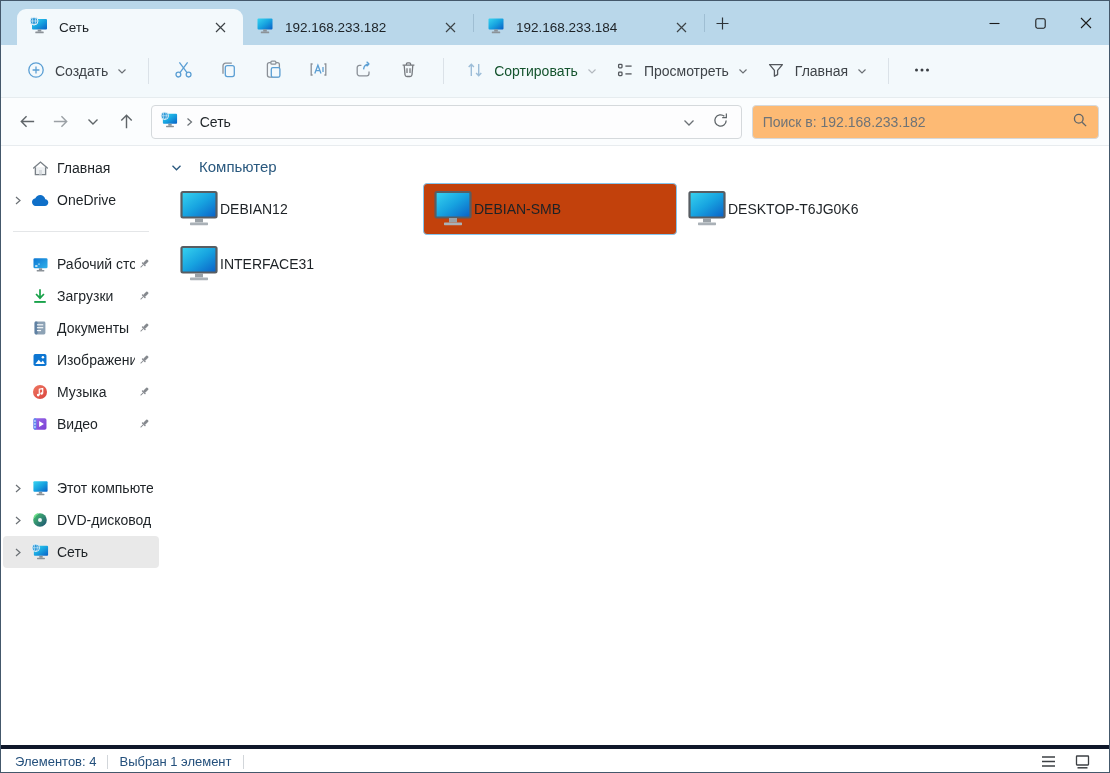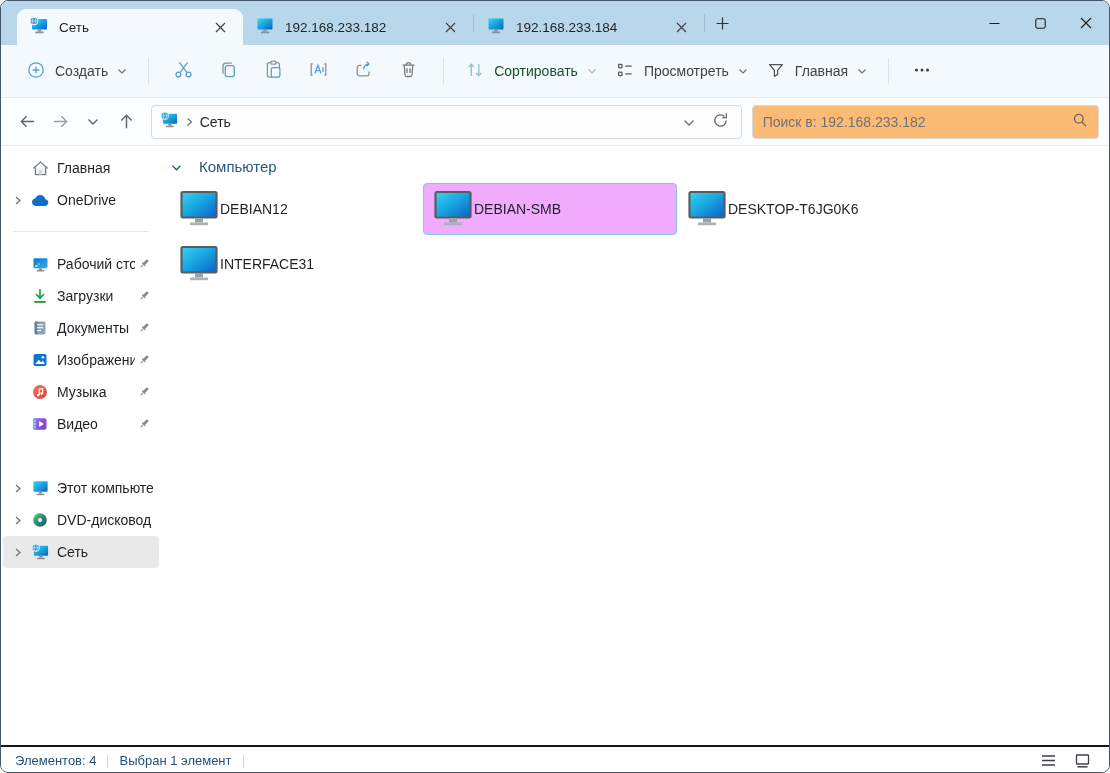--- a/index.html
+++ b/index.html
@@ -1,18 +1,18 @@
 <!DOCTYPE html>
 <html><head>
 <meta charset="utf-8">
 <style>
   * { box-sizing: border-box; margin: 0; padding: 0; }
   html,body { width:1110px; height:773px; background:#fff; overflow:hidden;
     font-family:"Liberation Sans","DejaVu Sans",sans-serif; }
-  .window { position:relative; width:1110px; height:773px; border-radius:8px;
+  .window { position:relative; width:1110px; height:773px; border-radius:0;
     overflow:hidden; border:1px solid #44586b; background:#fff; }
 
   
   .tabbar { height:44px; background:#b9d7ea; display:flex; align-items:flex-end; padding-left:16px; }
   .tab { height:36px; display:flex; align-items:center; padding:0 10px 0 12px; gap:10px;
     font-size:13.5px; color:#1d2226; cursor:default; }
   .tab.active { width:226px; background:#f3f9fc; border-radius:9px 9px 0 0; }
   .tab.inactive { width:230px; }
   .tab-label { flex:1; white-space:nowrap; overflow:hidden; }
   .tab-close { width:26px; height:26px; display:flex; align-items:center; justify-content:center;
@@ -57,25 +57,25 @@
   .side-label { flex:1; white-space:nowrap; overflow:hidden; }
   .side-pin { width:18px; display:flex; justify-content:center; flex-shrink:0; }
   .side-div { height:1px; background:#e4e6e8; margin:15px 12px 16px; }
   .side-gap { height:32px; }
 
   .content { flex:1; padding:12px 0 0 8px; }
   .group-header { display:flex; align-items:center; gap:17px; font-size:15px; color:#29587e; padding-left:2px; }
   .tiles { display:flex; flex-wrap:wrap; width:770px; margin-top:8px; }
   .tile { width:254px; height:52px; display:flex; align-items:center; padding:4px 8px; 
     border:1px solid transparent; border-radius:4px; margin-bottom:3px; font-size:14px; color:#1d2226; }
-  .tile.selected { background:#f0abfc; border-color:#84c5ee; }
+  .tile.selected { background:#c2410c; border-color:#84c5ee; }
   .tile-label { white-space:nowrap; }
 
   
-  .statusbar { height:29px; background:#fff; border-top:2px solid #0f172a; display:flex;
+  .statusbar { height:29px; background:#fff; border-top:4px solid #0f172a; display:flex;
     align-items:center; padding:0 14px; font-size:13px; color:#24507c; }
   .ssep { width:1px; height:14px; background:#d2d6da; margin:0 11px; }
   .status-views { margin-left:auto; display:flex; gap:8px; }
   .viewbtn { width:26px; height:22px; display:flex; align-items:center; justify-content:center; border-radius:3px; }
 </style>
 </head>
 <body>
 
 <svg width="0" height="0" style="position:absolute">
   <defs>

